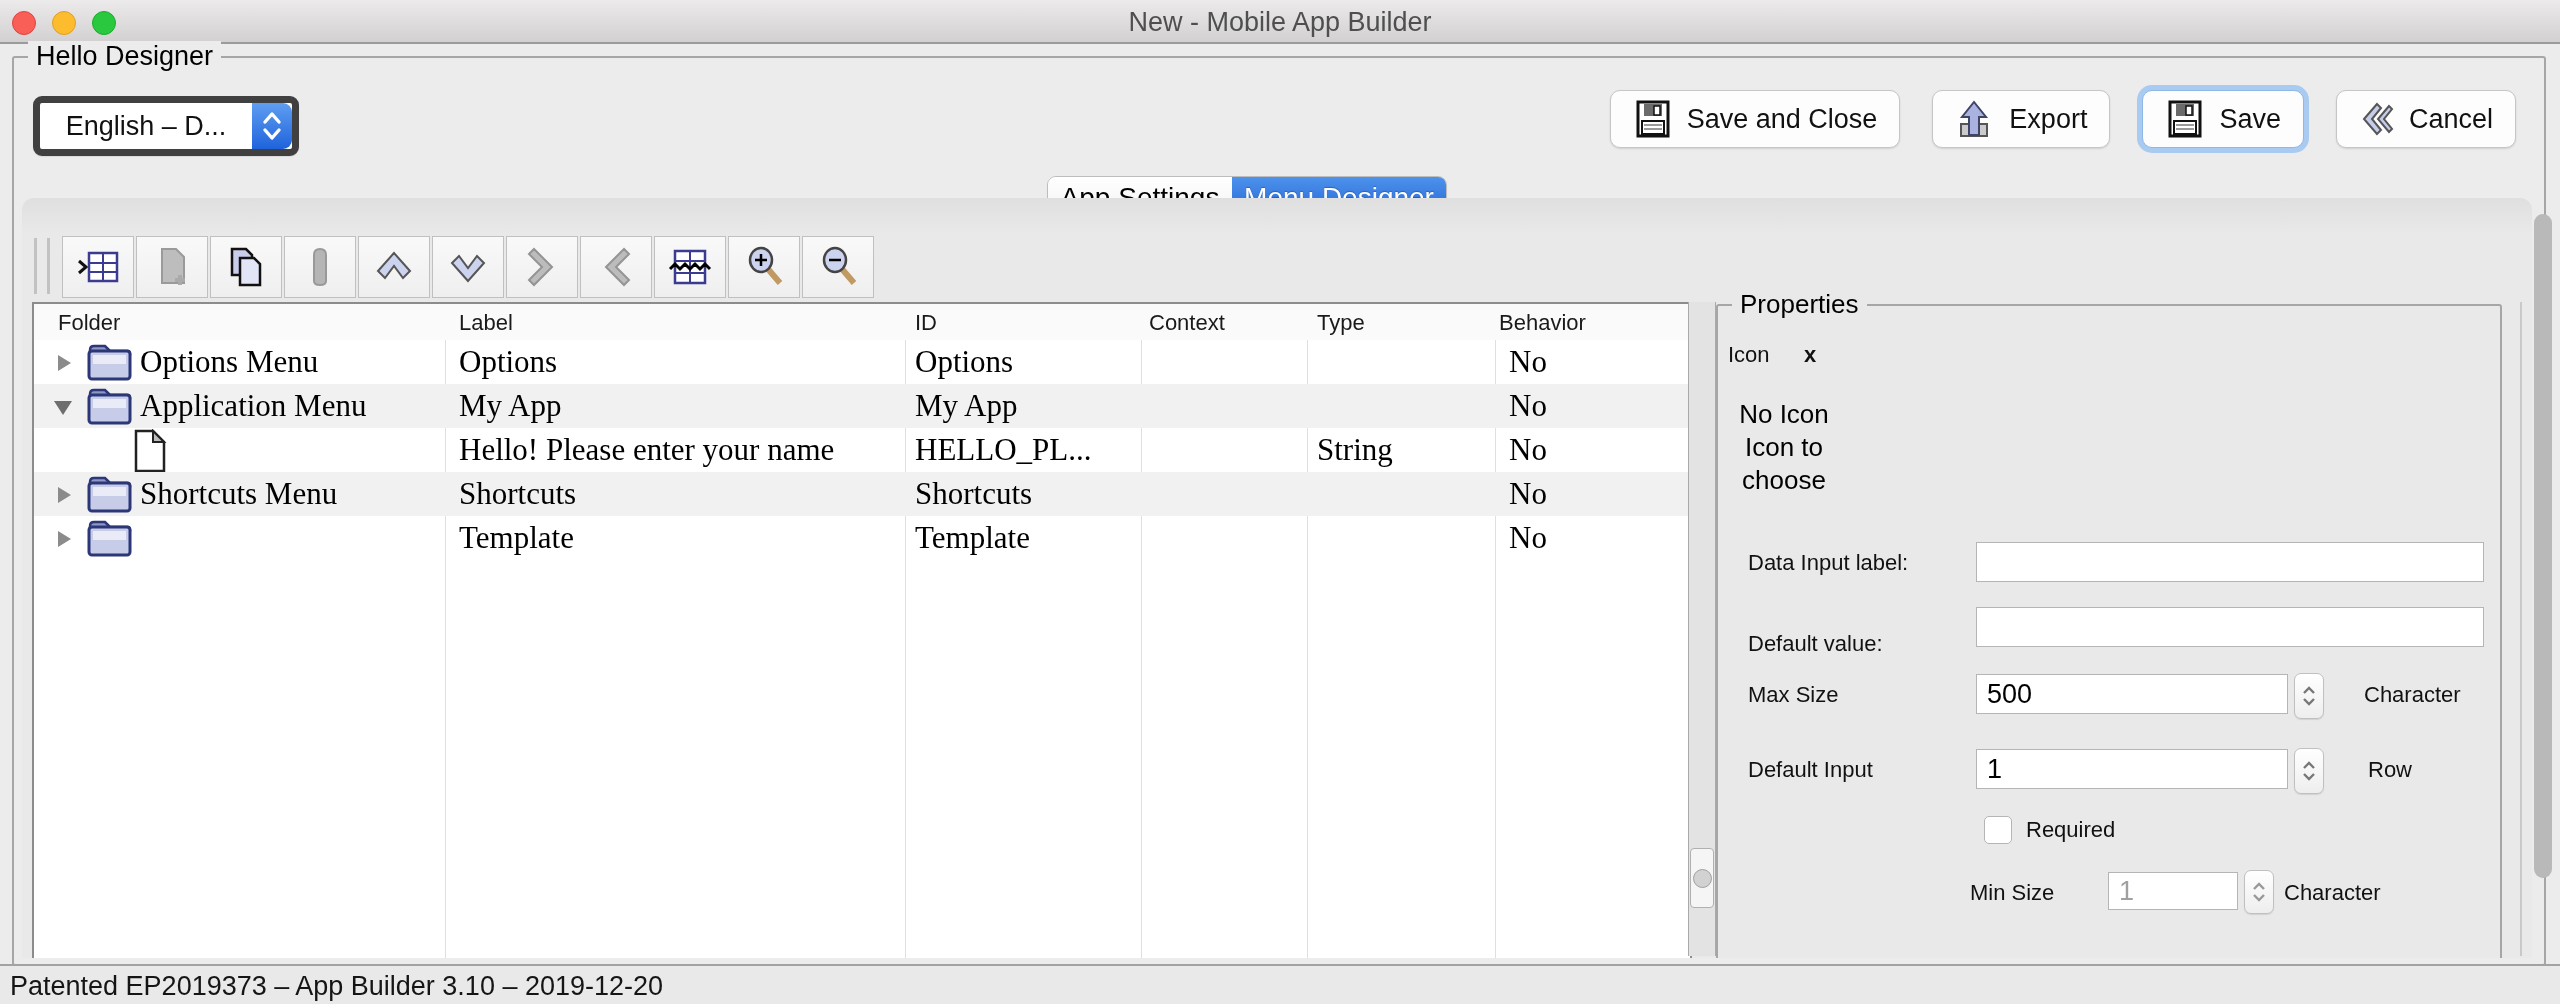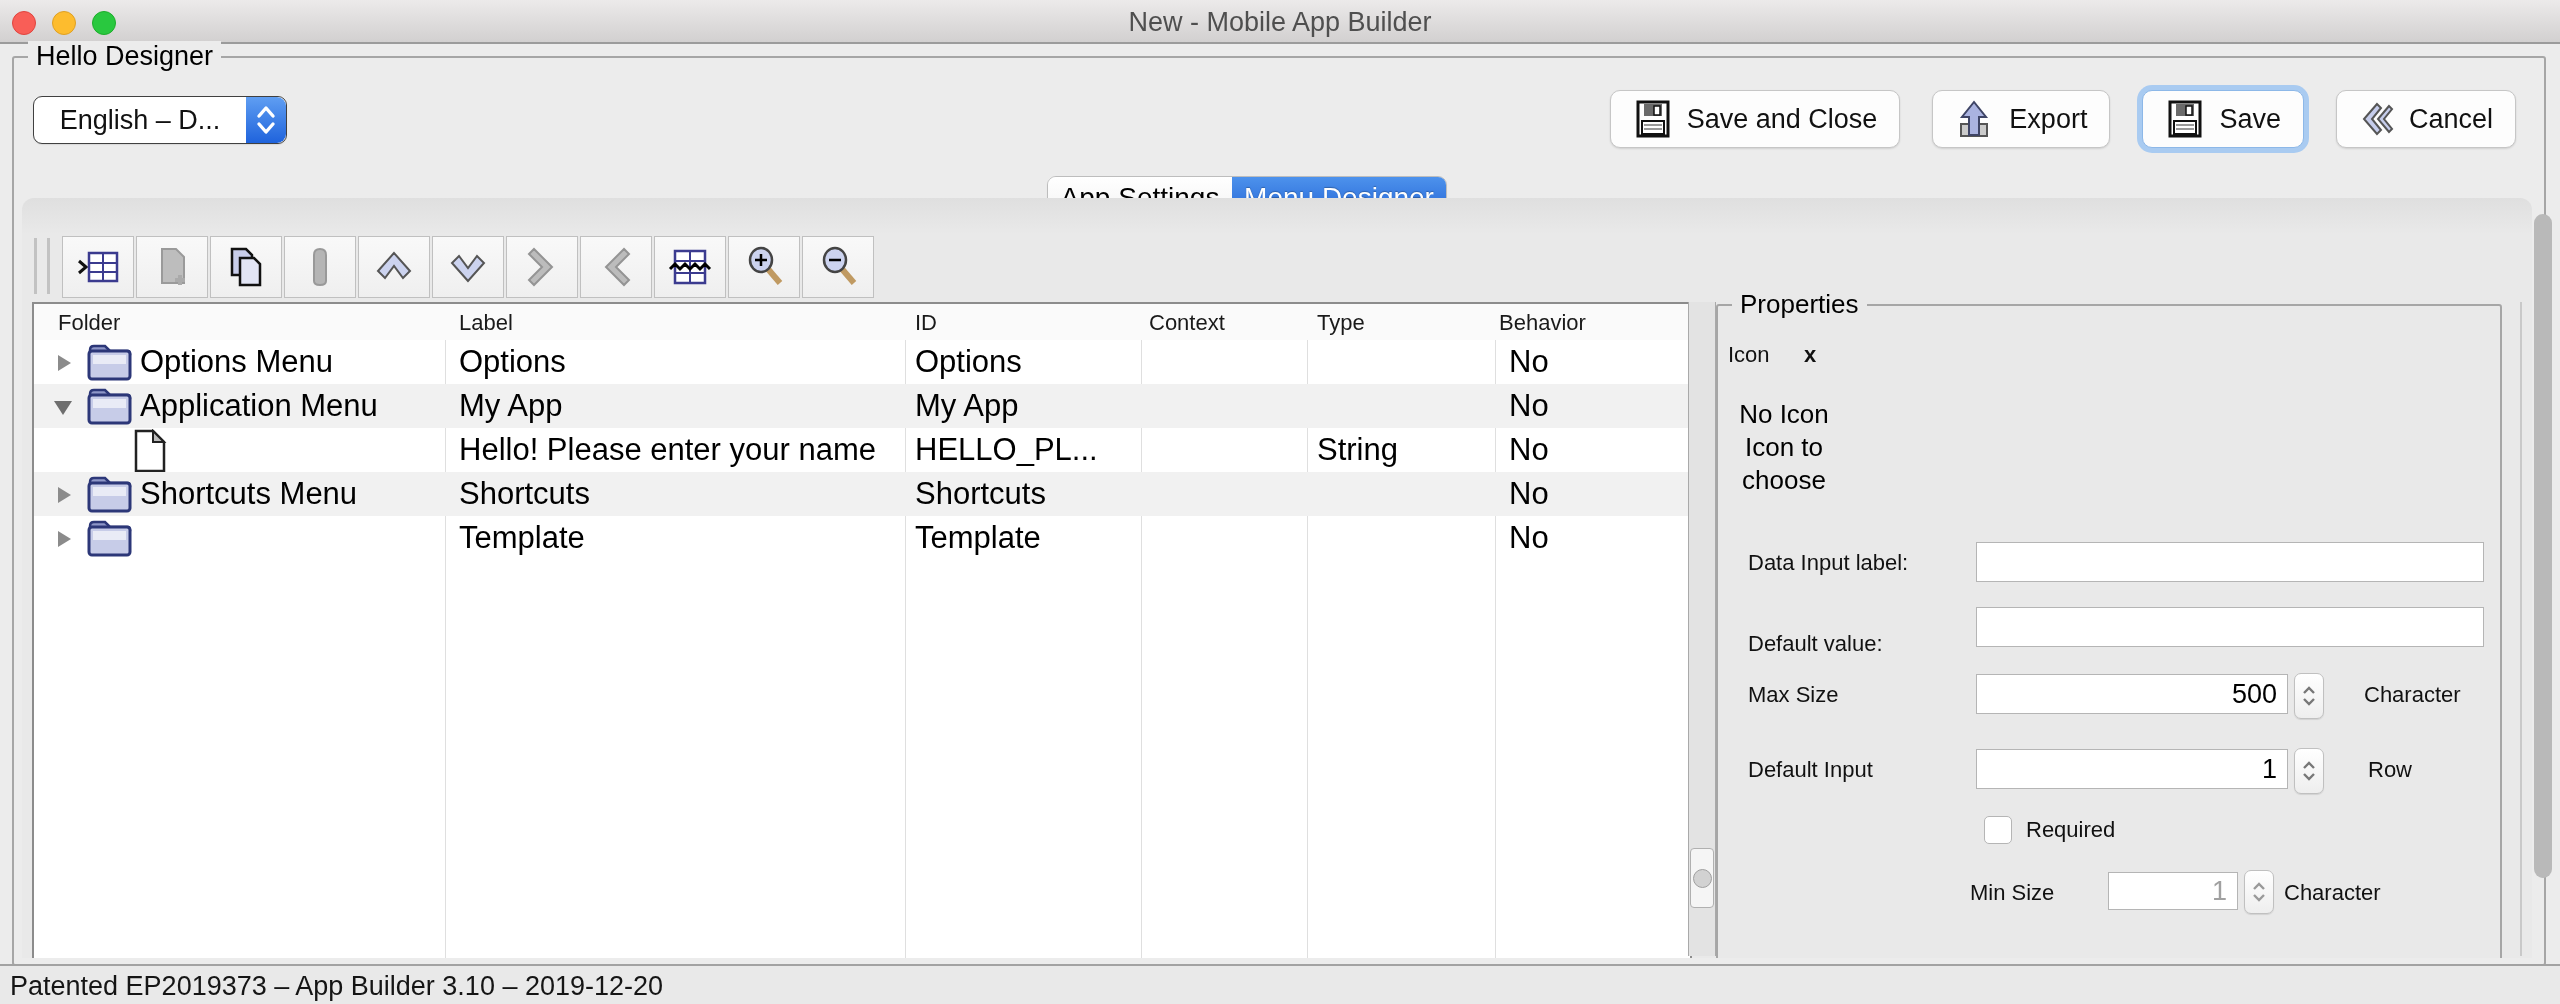--- a/index.html
+++ b/index.html
@@ -14,21 +14,21 @@
   .light.red{left:12px;background:#f95e57;border:1px solid #e0443e;}
   .light.yellow{left:52px;background:#fdbc2e;border:1px solid #dfa023;}
   .light.green{left:92px;background:#29c83f;border:1px solid #1dad2b;}
   
   .groupbox{position:absolute;border:2px solid #a6a6a6;border-radius:3px;}
   .gb-main{left:12px;top:56px;width:2530px;height:906px;}
   .gb-label{position:absolute;top:-17px;left:14px;background:#ececec;padding:0 8px;
     font-size:27px;color:#000;}
   
   .lang{position:absolute;left:33px;top:96px;width:252px;height:46px;background:#fff;
-    border:1px solid #404040;border-radius:9px;display:flex;align-items:center;
+    border:7px solid #404040;border-radius:9px;display:flex;align-items:center;
     box-shadow:0 1px 1px rgba(0,0,0,.08);}
   .lang .val{flex:1;text-align:center;font-size:27px;}
   .lang .stepper{width:40px;height:46px;border-radius:0 9px 9px 0;
     background:linear-gradient(#5f9ef2,#1f63dc);display:flex;align-items:center;justify-content:center;}
   
   .actionrow{position:absolute;top:90px;right:44px;height:58px;display:flex;gap:32px;}
   .btn{display:inline-flex;align-items:center;gap:14px;padding:0 22px;height:56px;
     background:#fdfdfd;border:1px solid #c6c6c6;border-radius:10px;font-size:27px;color:#111;
     box-shadow:0 1px 2px rgba(0,0,0,.12);}
   .btn.focused{box-shadow:0 0 0 5px #a9cbf1;border-color:#8db8e8;}
@@ -50,21 +50,21 @@
     border-left:3px solid #c2c2c2;border-right:3px solid #c2c2c2;}
   .tbtn{position:absolute;top:0;width:70px;height:60px;background:linear-gradient(#f9f9f9,#efefef);
     border:1px solid #c0c0c0;display:flex;align-items:center;justify-content:center;}
   
   .treetable{position:absolute;left:10px;top:104px;width:1656px;height:654px;background:#fff;
     border:2px solid #8c8c8c;overflow:hidden;}
   .colline{position:absolute;top:0;bottom:0;width:1px;background:#dcdcdc;opacity:.9;}
   .thead{position:absolute;left:0;top:0;right:0;height:36px;background:#fafafa;
     font-size:22px;color:#1a1a1a;}
   .th{position:absolute;top:6px;}
-  .trow{position:absolute;left:0;right:0;height:44px;font-family:Liberation Sans, sans-serif;
+  .trow{position:absolute;left:0;right:0;height:44px;font-family:Liberation Serif, serif;
     font-size:31px;line-height:44px;color:#000;}
   .trow.alt{background:#f1f1f1;}
   .cell{position:absolute;top:0;white-space:nowrap;overflow:hidden;}
   .disc{position:absolute;top:15px;width:0;height:0;}
   .disc.collapsed{border-left:13px solid #8b8b8b;border-top:8px solid transparent;border-bottom:8px solid transparent;left:24px;}
   .disc.expanded{border-top:14px solid #6e6e6e;border-left:9px solid transparent;border-right:9px solid transparent;left:20px;top:17px;}
   .rowicon{position:absolute;top:2px;}
   
   .splitter{position:absolute;left:1666px;top:104px;width:26px;height:654px;background:#e3e3e3;
     border-left:1px solid #a9a9a9;border-right:1px solid #a9a9a9;}
@@ -73,21 +73,21 @@
   .grip .dot{width:17px;height:17px;border-radius:50%;background:#d2d2d2;border:1px solid #9f9f9f;}
   
   .props{left:1694px;top:106px;width:782px;height:690px;}
   .props .gb-label{background:#e9e9e9;font-size:26px;}
   .plabel{position:absolute;font-size:22px;color:#111;white-space:nowrap;}
   .pbold{font-weight:bold;}
   .noicon{position:absolute;left:10px;top:92px;width:112px;text-align:center;
     font-size:26px;line-height:33px;color:#000;}
   .tinput{position:absolute;height:40px;background:#fff;border:1px solid #b5b5b5;
     font-size:27px;padding:0 10px;box-sizing:border-box;}
-  .num{text-align:right;line-height:38px;}
+  .num{line-height:38px;}
   .num.dim{color:#a0a0a0;}
   .spin{position:absolute;width:28px;height:44px;background:linear-gradient(#fff,#eee);
     border:1px solid #c0c0c0;border-radius:7px;display:flex;flex-direction:column;
     align-items:center;justify-content:center;gap:2px;box-shadow:0 1px 1px rgba(0,0,0,.1);}
   .checkbox{position:absolute;width:26px;height:26px;background:#fff;border:1px solid #b5b5b5;
     border-radius:5px;}
   .vline-right{position:absolute;left:2498px;top:104px;width:2px;height:654px;background:#c9c9c9;}
   
   .scroll-thumb{position:absolute;left:2534px;top:214px;width:18px;height:664px;
     background:#b9b9b9;border-radius:9px;}

